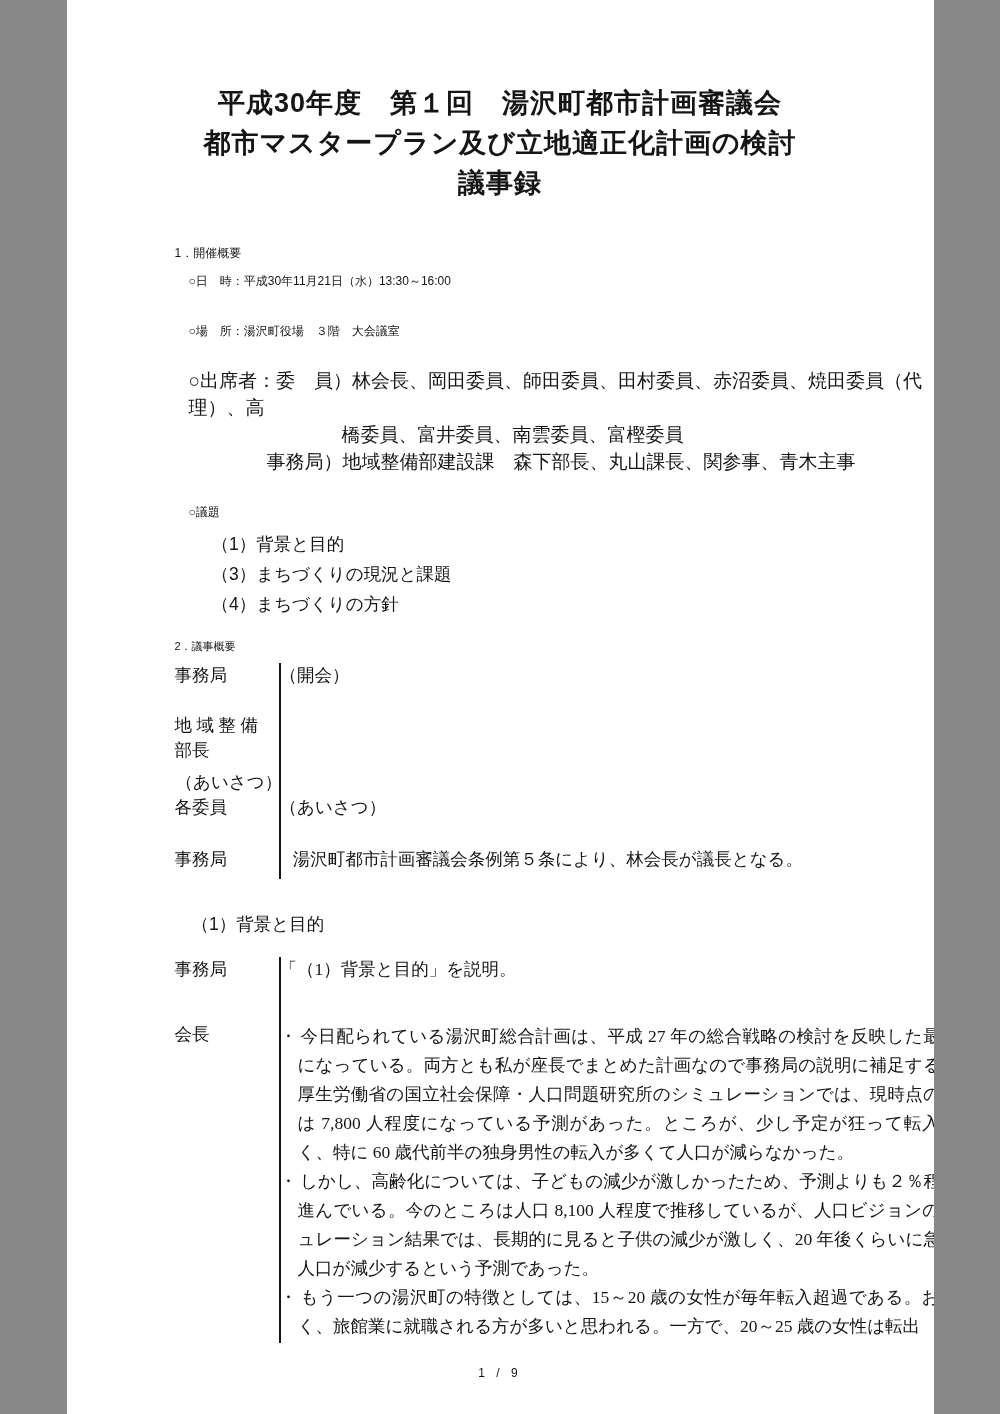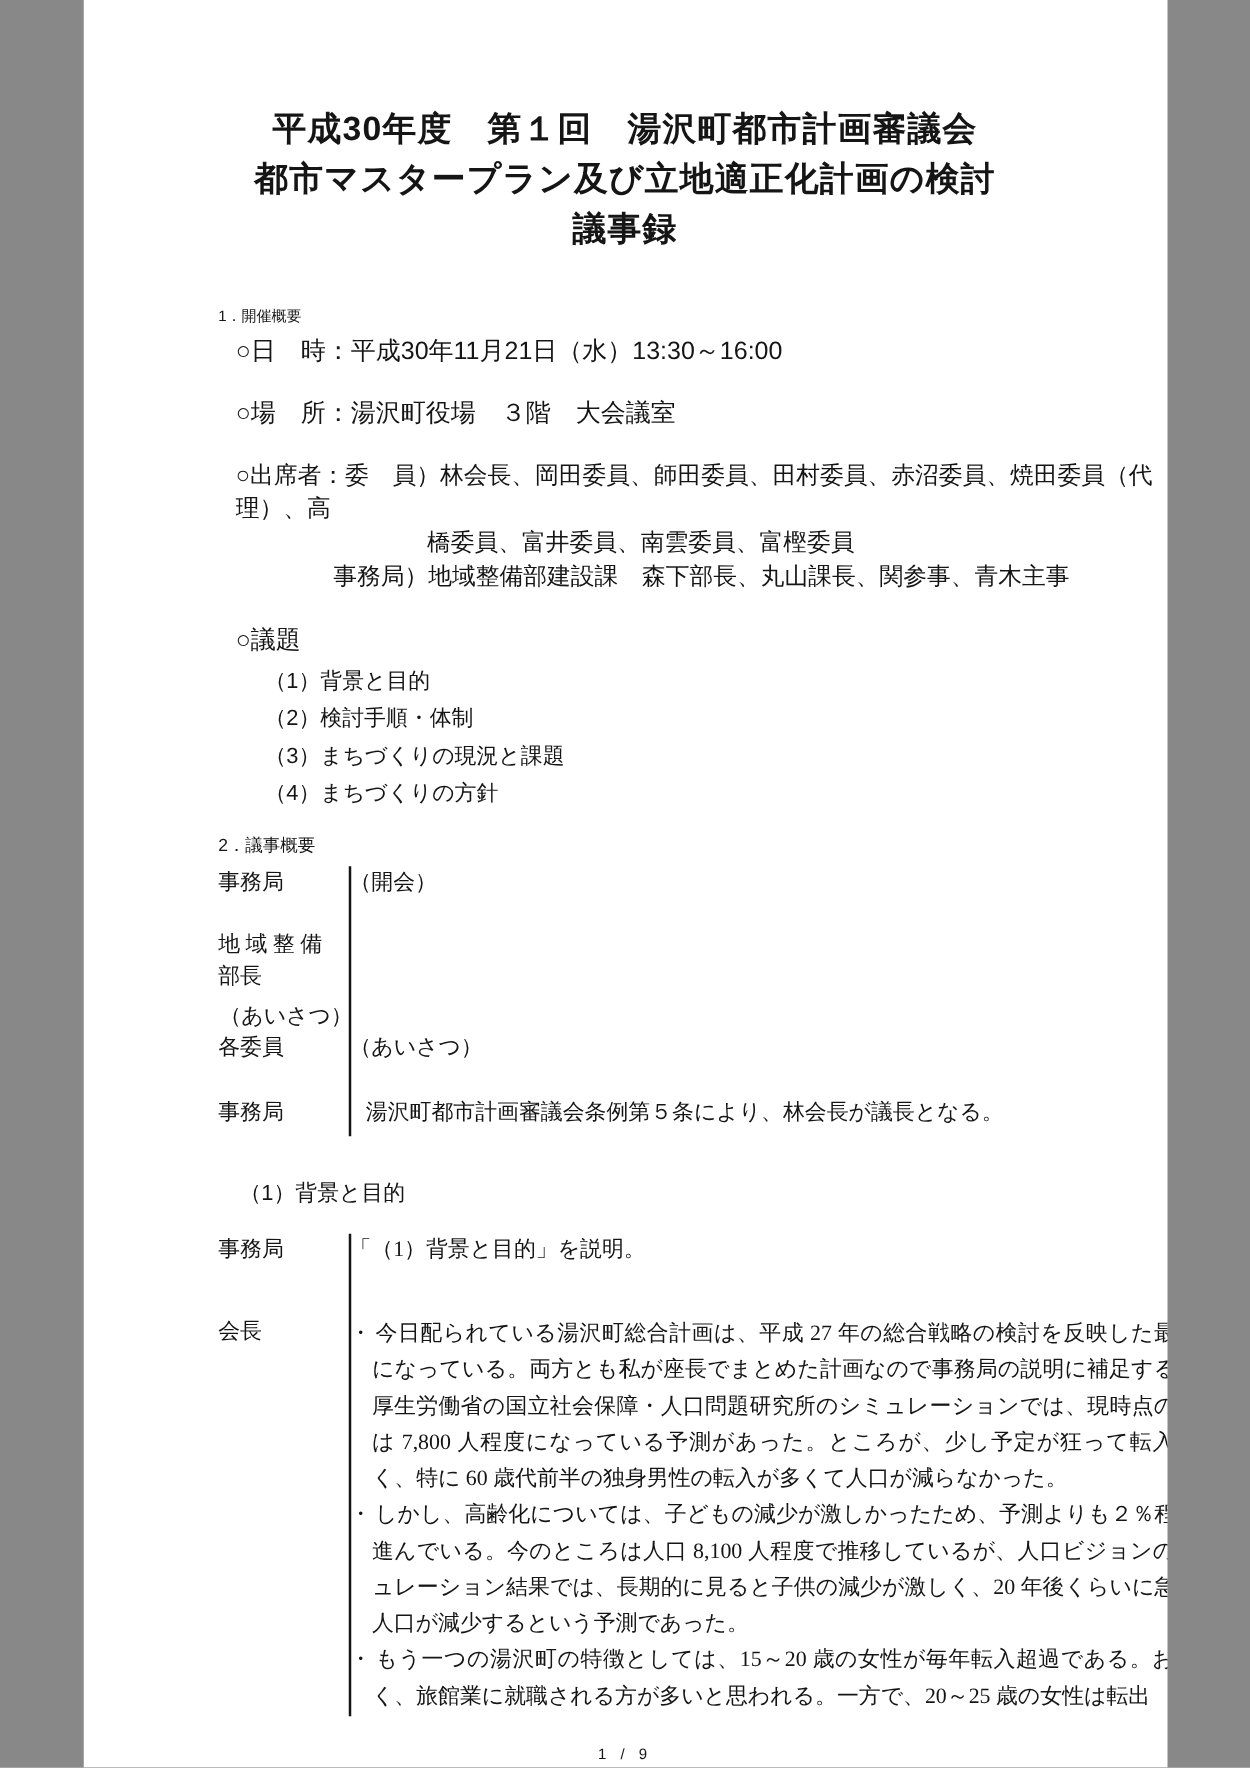--- a/index.html
+++ b/index.html
@@ -17,31 +17,31 @@
 
   
   .title-block { padding-top:83px; text-align:center; }
   .title-line {
     font-size:27px; font-weight:bold; line-height:40px; letter-spacing:1px;
     font-family:"Liberation Sans","DejaVu Sans",sans-serif;
   }
 
   
   .h-section  { font-size:12px; line-height:20px; margin:40px 0 0 108px; }
-  .ov-line    { font-size:20px; line-height:20px; margin-left:122px; }
+  .ov-line    { font-size:12px; line-height:20px; margin-left:122px; }
   .mt8  { margin-top:8px; }
   .mt27 { margin-top:27px; }
   .mt30 { margin-top:30px; }
   .att-line   { font-size:19px; line-height:27px; }
   .att-1 { margin-top:26px; margin-left:122px; }
   .att-2 { margin-left:275px; }
   .att-3 { margin-left:200px; }
   .agenda-item { font-size:17.5px; line-height:30px; margin-left:145px; }
   .agenda-first { margin-top:7px; }
-  .h-section2 { font-size:14px; line-height:20px; margin:17px 0 0 108px; }
+  .h-section2 { font-size:11px; line-height:20px; margin:17px 0 0 108px; }
 
   
   .mblock { position:relative; margin-left:108px; width:802px; }
   .mblock-a { margin-top:0; padding-bottom:8px; }
   .mblock-b { margin-top:23px; padding-bottom:2px; }
   .vline { position:absolute; left:104px; top:0; bottom:0; width:2px; background:#151515; }
   .row { display:flex; font-size:17.5px; }
   .speaker { width:104px; flex:none; line-height:24px; }
   .speaker div { white-space:nowrap; }
   .content { flex:1; padding-left:1px; line-height:24px; }
@@ -81,21 +81,20 @@
   <div class="gothic h-section">1．開催概要</div>
   <div class="gothic ov-line mt8">○日　時：平成30年11月21日（水）13:30～16:00</div>
   <div class="gothic ov-line mt30">○場　所：湯沢町役場　３階　大会議室</div>
 
   <div class="gothic att-line att-1">○出席者：委　員）林会長、岡田委員、師田委員、田村委員、赤沼委員、焼田委員（代理）、高</div>
   <div class="gothic att-line att-2">橋委員、富井委員、南雲委員、富樫委員</div>
   <div class="gothic att-line att-3">事務局）地域整備部建設課　森下部長、丸山課長、関参事、青木主事</div>
 
   <div class="gothic ov-line mt27">○議題</div>
   <div class="gothic agenda-item agenda-first">（1）背景と目的</div>
-  <div class="gothic agenda-item">（2）検討手順・体制</div>
   <div class="gothic agenda-item">（3）まちづくりの現況と課題</div>
   <div class="gothic agenda-item">（4）まちづくりの方針</div>
 
   <div class="gothic h-section2">2．議事概要</div>
 
   <div class="mblock mblock-a">
     <div class="vline"></div>
     <div class="row row-a1">
       <div class="speaker">事務局</div>
       <div class="content">（開会）</div>

